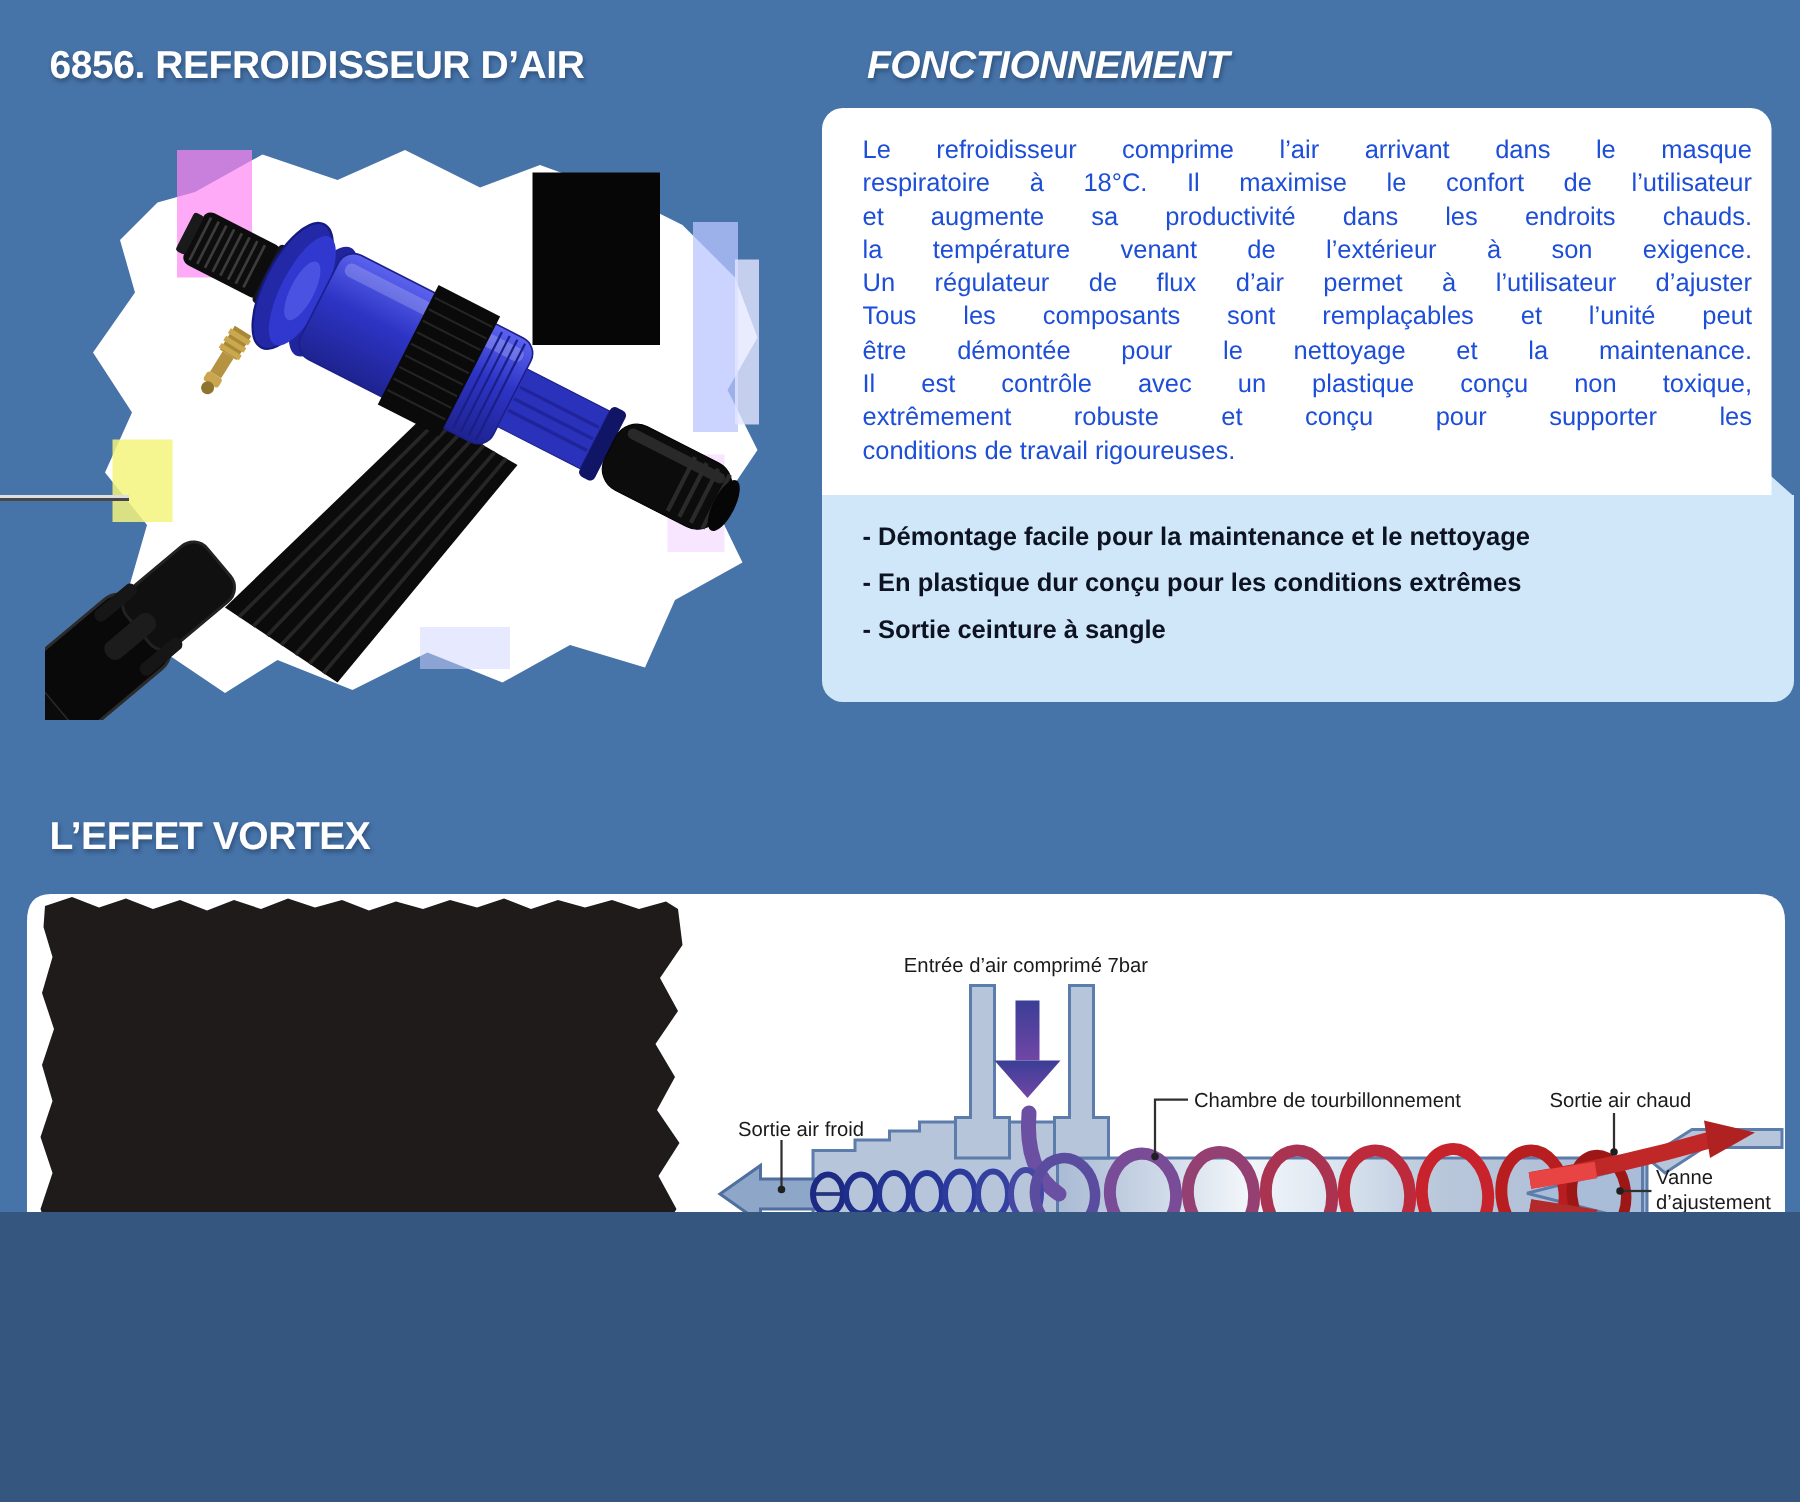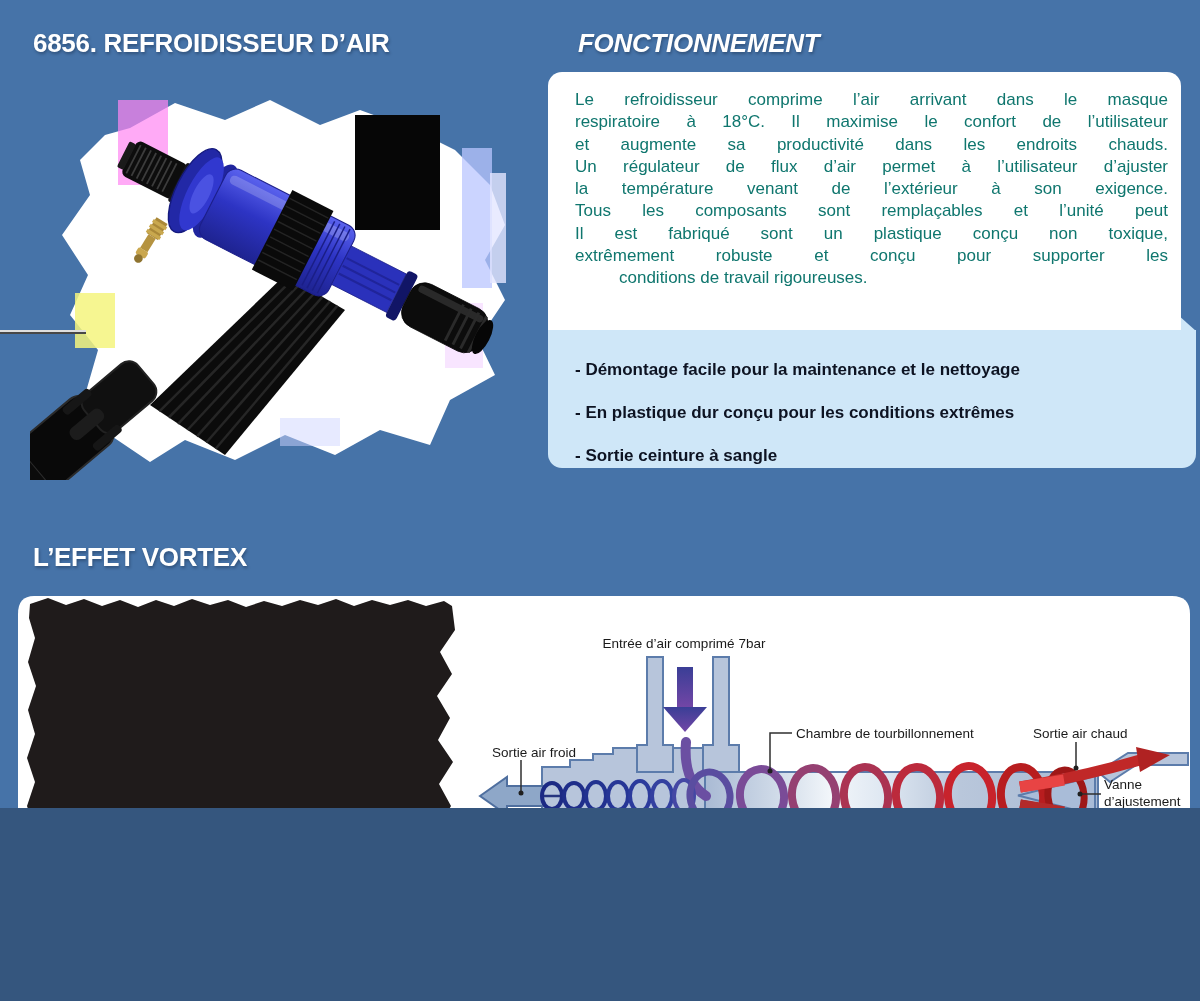--- a/index.html
+++ b/index.html
@@ -11,35 +11,35 @@
   .heading{
     color:#ffffff;font-weight:bold;font-size:26px;letter-spacing:-0.3px;
     text-shadow:1px 2px 3px rgba(10,20,40,.35);white-space:nowrap;
   }
   .desc-box{
     left:548px;top:72px;width:633px;height:258px;background:#ffffff;
     border-radius:14px 14px 0 0;z-index:2;
     padding:17px 13px 0 27px;box-sizing:border-box;
   }
   .desc-line{
-    font-size:17px;line-height:22.3px;color:#0f766e;
+    font-size:17px;line-height:22.3px;color:#1d4ed8;
     text-align:justify;text-align-last:justify;white-space:normal;
   }
-  .desc-line.last{text-align-last:left;margin-left:44px;}
+  .desc-line.last{text-align-last:left;}
   .benefits-box{
     left:548px;top:330px;width:648px;height:138px;background:#cfe7f8;
     border-radius:0 0 14px 14px;z-index:1;
     padding:12px 10px 0 27px;box-sizing:border-box;
   }
   .benefits-peak{
     left:1157px;top:315px;width:39px;height:16px;background:#cfe7f8;
     clip-path:polygon(0% 100%,54% 0%,100% 100%);z-index:1;
   }
   .benefit-line{
-    font-size:17px;line-height:31px;font-weight:bold;color:#0d1322;white-space:nowrap;margin-top:12px;
+    font-size:17px;line-height:31px;font-weight:bold;color:#0d1322;white-space:nowrap;
   }
   .stray-line{
     left:0;top:330px;width:86px;height:4px;z-index:3;
     background:linear-gradient(180deg,#dedede 0 2px,#474747 2px 4px);
   }
   svg text{font-family:"Liberation Sans",sans-serif;}
 </style>
 </head>
 <body>
 
@@ -166,24 +166,25 @@
         <rect x="-8" y="48" width="16" height="10" rx="3" fill="#caa74e"></rect>
         <circle cx="0" cy="62" r="6" fill="#8f7430"></circle>
       </g>
     </g>
   </svg>
 
   <div class="abs desc-box">
     <div class="desc-line">Le refroidisseur comprime l’air arrivant dans le masque</div>
     <div class="desc-line">respiratoire à 18°C. Il maximise le confort de l’utilisateur</div>
     <div class="desc-line">et augmente sa productivité dans les endroits chauds.</div>
+    <div class="desc-line">la température venant de l’extérieur à son exigence.</div>
     <div class="desc-line">Un régulateur de flux d’air permet à l’utilisateur d’ajuster</div>
-    <div class="desc-line">la température venant de l’extérieur à son exigence.</div>
     <div class="desc-line">Tous les composants sont remplaçables et l’unité peut</div>
-    <div class="desc-line">Il est fabriqué sont un plastique conçu non toxique,</div>
+    <div class="desc-line">être démontée pour le nettoyage et la maintenance.</div>
+    <div class="desc-line">Il est contrôle avec un plastique conçu non toxique,</div>
     <div class="desc-line">extrêmement robuste et conçu pour supporter les</div>
     <div class="desc-line last">conditions de travail rigoureuses.</div>
   </div>
 
   <div class="abs benefits-peak"></div>
   <div class="abs benefits-box">
     <div class="benefit-line">- Démontage facile pour la maintenance et le nettoyage</div>
     <div class="benefit-line">- En plastique dur conçu pour les conditions extrêmes</div>
     <div class="benefit-line">- Sortie ceinture à sangle</div>
   </div>

